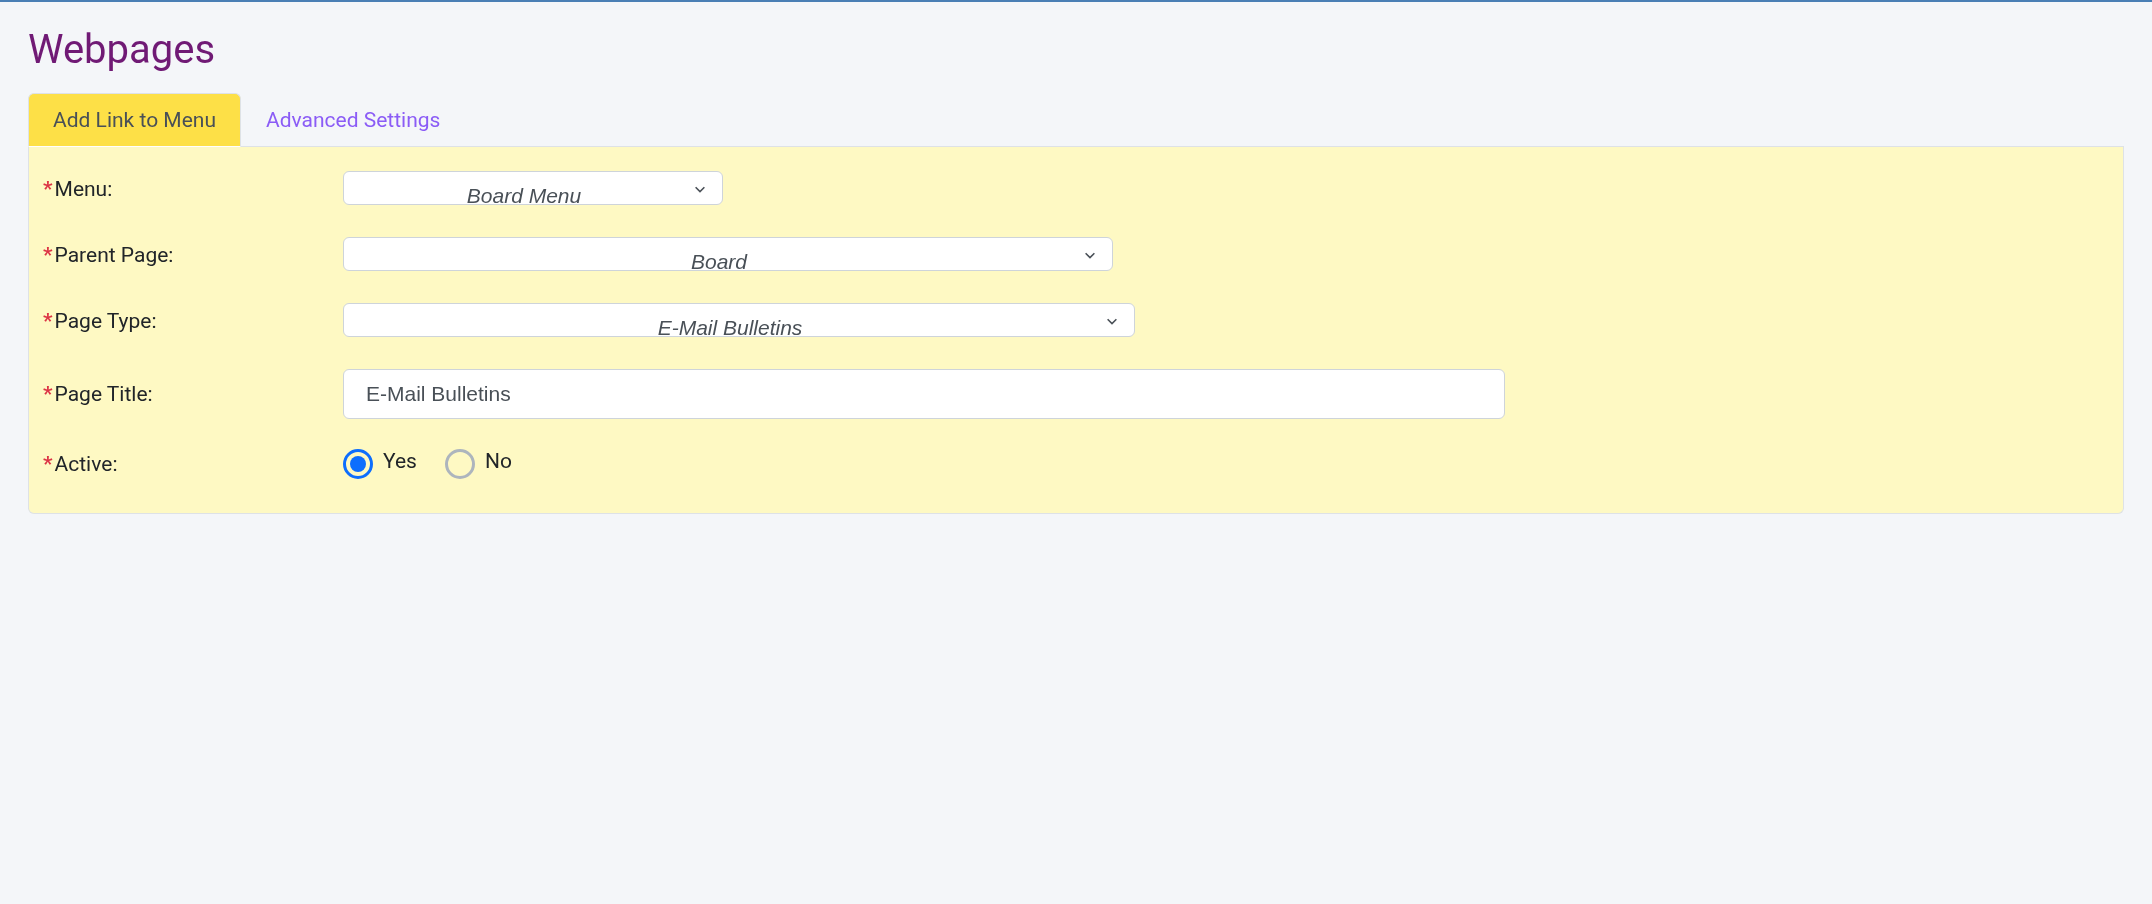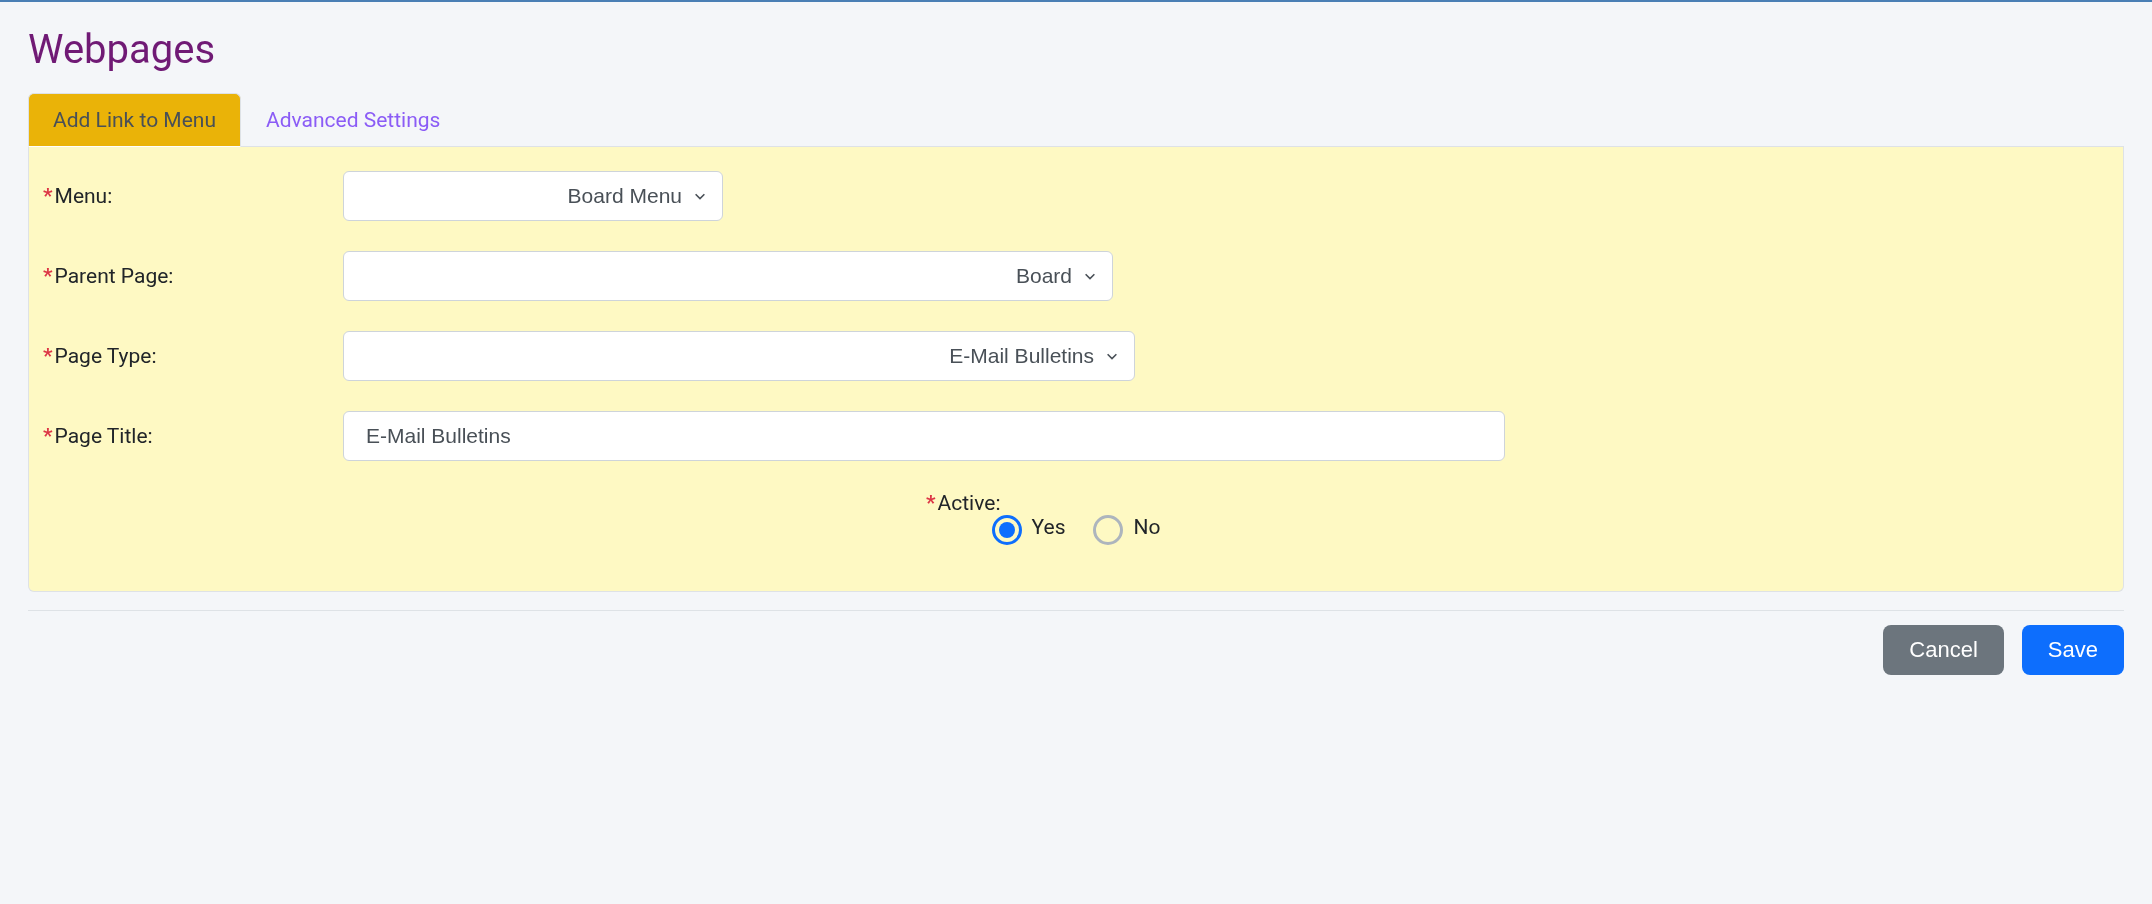--- a/index.html
+++ b/index.html
@@ -31,21 +31,21 @@
       padding: 14px 24px;
       font-size: 21px;
       color: #495057;
       cursor: pointer;
       border: 1px solid transparent;
       border-bottom: none;
       background: transparent;
       position: relative;
     }
     .tab.active {
-      background: #eab308;
+      background: #fde047;
       border: 1px solid #dee2e6;
       border-bottom: 1px solid #fff;
       border-radius: 6px 6px 0 0;
       margin-bottom: -1px;
       color: #495057;
     }
     .tab.inactive {
       color: #8b5cf6;
     }
     .form-panel {
@@ -54,22 +54,21 @@
       border-top: none;
       border-radius: 0 0 6px 6px;
       padding: 24px 14px 34px 14px;
     }
     .form-row {
       display: flex;
       align-items: center;
       margin-bottom: 30px;
     }
     .form-row:last-child {
-      margin-bottom: 12px;
-      flex-direction: column;
+      margin-bottom: 0;
     }
     .form-label {
       width: 300px;
       flex-shrink: 0;
       font-size: 21px;
       color: #212529;
       padding-left: 0;
     }
     .required-star {
       color: #dc3545;
@@ -95,23 +94,24 @@
     .select-control {
       width: 100%;
       padding: 10px 40px 10px 22px;
       font-size: 21px;
       color: #495057;
       background: #fff;
       border: 1px solid #ced4da;
       border-radius: 6px;
       appearance: none;
       cursor: pointer;
-      text-align: right;
-      height: 50px;
+      text-align: center;
+      height: 34px;
       line-height: 28px;
+      font-style: italic;
     }
     .select-caret {
       position: absolute;
       right: 16px;
       top: 50%;
       transform: translateY(-50%);
       pointer-events: none;
       width: 14px;
       height: 14px;
     }
@@ -274,17 +274,13 @@
           <div class="radio-option">
             <span class="radio-circle"></span>
             <span class="radio-label">No</span>
           </div>
         </div>
       </div>
     </div>
 
   </div>
 
-  <div class="footer-actions">
-    <button class="btn btn-secondary">Cancel</button>
-    <button class="btn btn-primary">Save</button>
-  </div>
 </div>
 
 </body></html>

